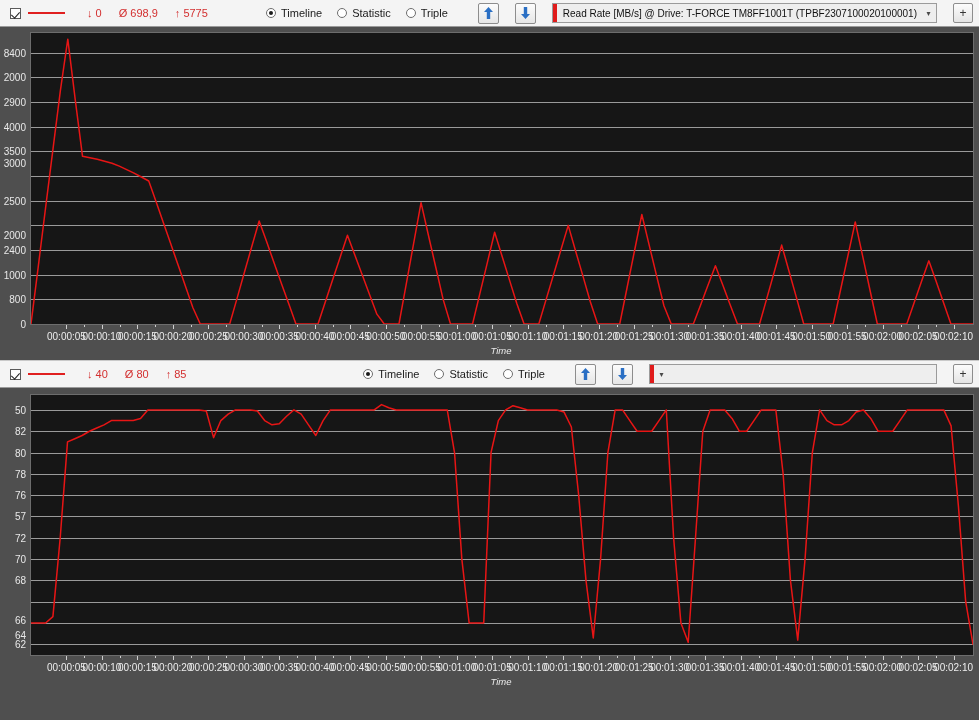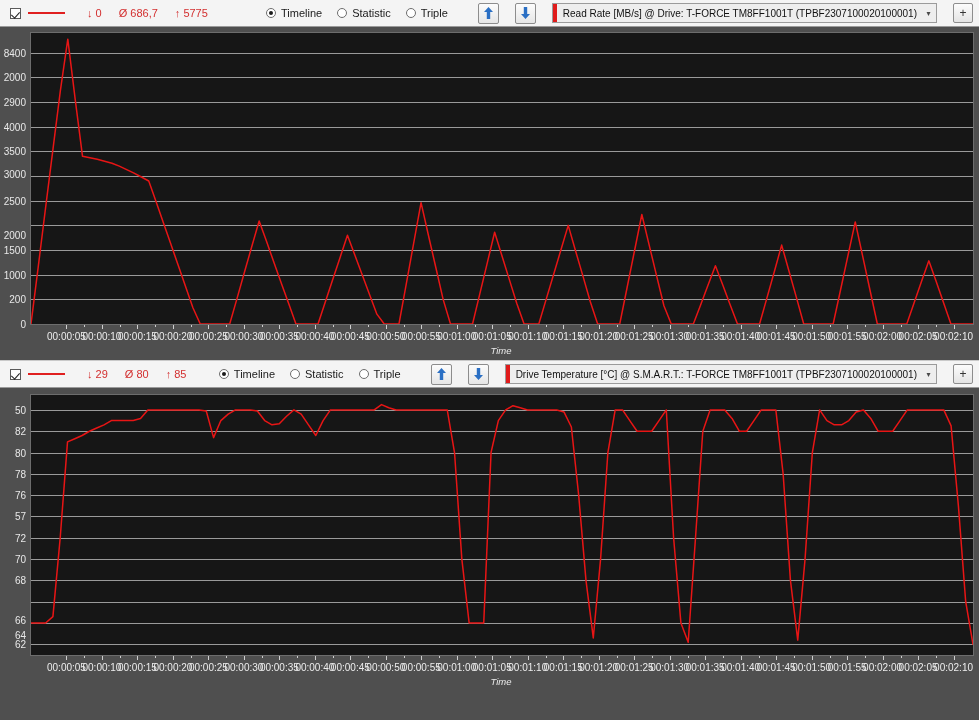--- a/index.html
+++ b/index.html
@@ -129,21 +129,21 @@
 </head>
 <body>
 
 <div class="panel panel-top">
 
   <div class="toolbar">
     <div class="tb-left">
       <div class="series-check"></div>
       <div class="series-line"></div>
       <span class="stat">↓ 0</span>
-      <span class="stat">Ø 686,7</span>
+      <span class="stat">Ø 698,9</span>
       <span class="stat">↑ 5775</span>
     </div>
 
     <div class="tb-spacer"></div>
 
     <div class="tb-right">
       <div class="radio-grp">
         <label class="radio on">
           <span class="rdot"></span>
           <span>Timeline</span>
@@ -194,26 +194,26 @@
           <line x1="0" y1="69.5" x2="942" y2="69.5"></line>
           <line x1="0" y1="44.5" x2="942" y2="44.5"></line>
           <line x1="0" y1="20.5" x2="942" y2="20.5"></line>
         </svg>
       <svg class="series" id="line0" width="942" height="291">
           <polyline points="0.00,291.00 7.36,232.80 14.72,173.61 22.08,115.41 29.44,57.21 36.80,6.17 44.16,66.09 51.52,123.31 58.88,124.78 66.23,126.26 73.59,128.24 80.95,130.21 88.31,133.17 95.67,136.62 103.03,140.07 110.39,144.02 117.75,147.97 125.11,168.68 132.47,189.89 139.83,211.10 147.19,232.31 154.55,253.52 161.91,274.72 169.27,291.00 176.63,291.00 183.98,291.00 191.34,291.00 198.70,291.00 206.06,265.35 213.42,239.21 220.78,213.56 228.14,187.92 235.50,208.14 242.86,229.35 250.22,250.06 257.58,270.28 264.94,291.00 272.30,291.00 279.66,291.00 287.02,291.00 294.38,268.81 301.73,246.61 309.09,224.42 316.45,202.22 323.81,221.95 331.17,241.68 338.53,261.41 345.89,281.14 353.25,291.00 360.61,291.00 367.97,291.00 375.33,250.56 382.69,210.11 390.05,169.67 397.41,202.22 404.77,234.28 412.13,266.34 419.48,291.00 426.84,291.00 434.20,291.00 441.56,291.00 448.92,260.42 456.28,229.84 463.64,199.26 471.00,222.94 478.36,246.61 485.72,270.28 493.08,291.00 500.44,291.00 507.80,291.00 515.16,266.34 522.52,241.68 529.88,217.02 537.23,192.36 544.59,218.00 551.95,243.16 559.31,268.81 566.67,291.00 574.03,291.00 581.39,291.00 588.75,291.00 596.11,254.50 603.47,218.00 610.83,181.51 618.19,212.08 625.55,242.66 632.91,272.75 640.27,291.00 647.63,291.00 654.98,291.00 662.34,291.00 669.70,271.76 677.06,252.04 684.42,232.80 691.78,252.04 699.14,271.76 706.50,291.00 713.86,291.00 721.22,291.00 728.58,291.00 735.94,264.86 743.30,238.72 750.66,212.08 758.02,238.23 765.38,264.37 772.73,291.00 780.09,291.00 787.45,291.00 794.81,291.00 802.17,291.00 809.53,256.97 816.89,222.94 824.25,188.90 831.61,222.94 838.97,256.97 846.33,291.00 853.69,291.00 861.05,291.00 868.41,291.00 875.77,291.00 883.13,269.79 890.48,248.58 897.84,227.87 905.20,248.58 912.56,269.79 919.92,291.00 927.28,291.00 934.64,291.00 942.00,291.00" fill="none" stroke="#e81515" stroke-width="1.5" stroke-linejoin="round" stroke-linecap="round"></polyline>
         </svg>
     </div>
     <div class="ylabels" id="ylab0" style="left: 0px; top: 6px; width: 26px; height: 291px;">
         <span class="ylab" style="top:291px">0</span>
-        <span class="ylab" style="top:266.33898305084745px">200</span>
+        <span class="ylab" style="top:266.33898305084745px">800</span>
         <span class="ylab" style="top:241.67796610169492px">1000</span>
-        <span class="ylab" style="top:217.0169491525424px">1500</span>
+        <span class="ylab" style="top:217.0169491525424px">2400</span>
         <span class="ylab" style="top:202px">2000</span>
         <span class="ylab" style="top:167.6949152542373px">2500</span>
-        <span class="ylab" style="top:141px">3000</span>
+        <span class="ylab" style="top:130px">3000</span>
         <span class="ylab" style="top:118.37288135593221px">3500</span>
         <span class="ylab" style="top:93.71186440677968px">4000</span>
         <span class="ylab" style="top:69.05084745762713px">2900</span>
         <span class="ylab" style="top:44.389830508474574px">2000</span>
         <span class="ylab" style="top:19.72881355932202px">8400</span>
       </div>
     <div class="tickrow" id="tick0" style="left: 31px; top: 298px; width: 942px; height: 4px;">
         <span class="tick" style="left:35.482600382409174px;top:0;height:4px"></span>
         <span class="tick" style="left:53.494072657743786px;top:0;height:2px"></span>
         <span class="tick" style="left:70.96520076481835px;top:0;height:4px"></span>
@@ -299,21 +299,21 @@
 </div>
 
 <div class="splitter"></div>
 
 <div class="panel panel-bottom">
 
   <div class="toolbar">
     <div class="tb-left">
       <div class="series-check"></div>
       <div class="series-line"></div>
-      <span class="stat">↓ 29</span>
+      <span class="stat">↓ 40</span>
       <span class="stat">Ø 80</span>
       <span class="stat">↑ 85</span>
     </div>
 
     <div class="tb-spacer"></div>
 
     <div class="tb-right">
       <div class="radio-grp">
         <label class="radio on">
           <span class="rdot"></span>
@@ -335,21 +335,20 @@
         </svg>
       </div>
       <div class="arrow-btn">
         <svg width="11" height="14" viewBox="0 0 11 14">
           <path d="M5.5 13 L1 8 L3.8 8 L3.8 1 L7.2 1 L7.2 8 L10 8 Z" fill="#2a6fc4"></path>
         </svg>
       </div>
 
       <div class="combo">
         <span class="swatch"></span>
-        <span class="ctext">Drive Temperature [°C] @ S.M.A.R.T.: T-FORCE TM8FF1001T (TPBF2307100020100001)</span>
         <span class="carrow">▾</span>
       </div>
 
       <div class="plus-btn">+</div>
     </div>
   </div>
 
   <div class="chart-wrap bottom">
     <div class="plot" id="plot1" style="left: 30px; top: 6px; width: 944px; height: 262px;">
       <svg class="grid" id="grid1" width="942" height="260">

